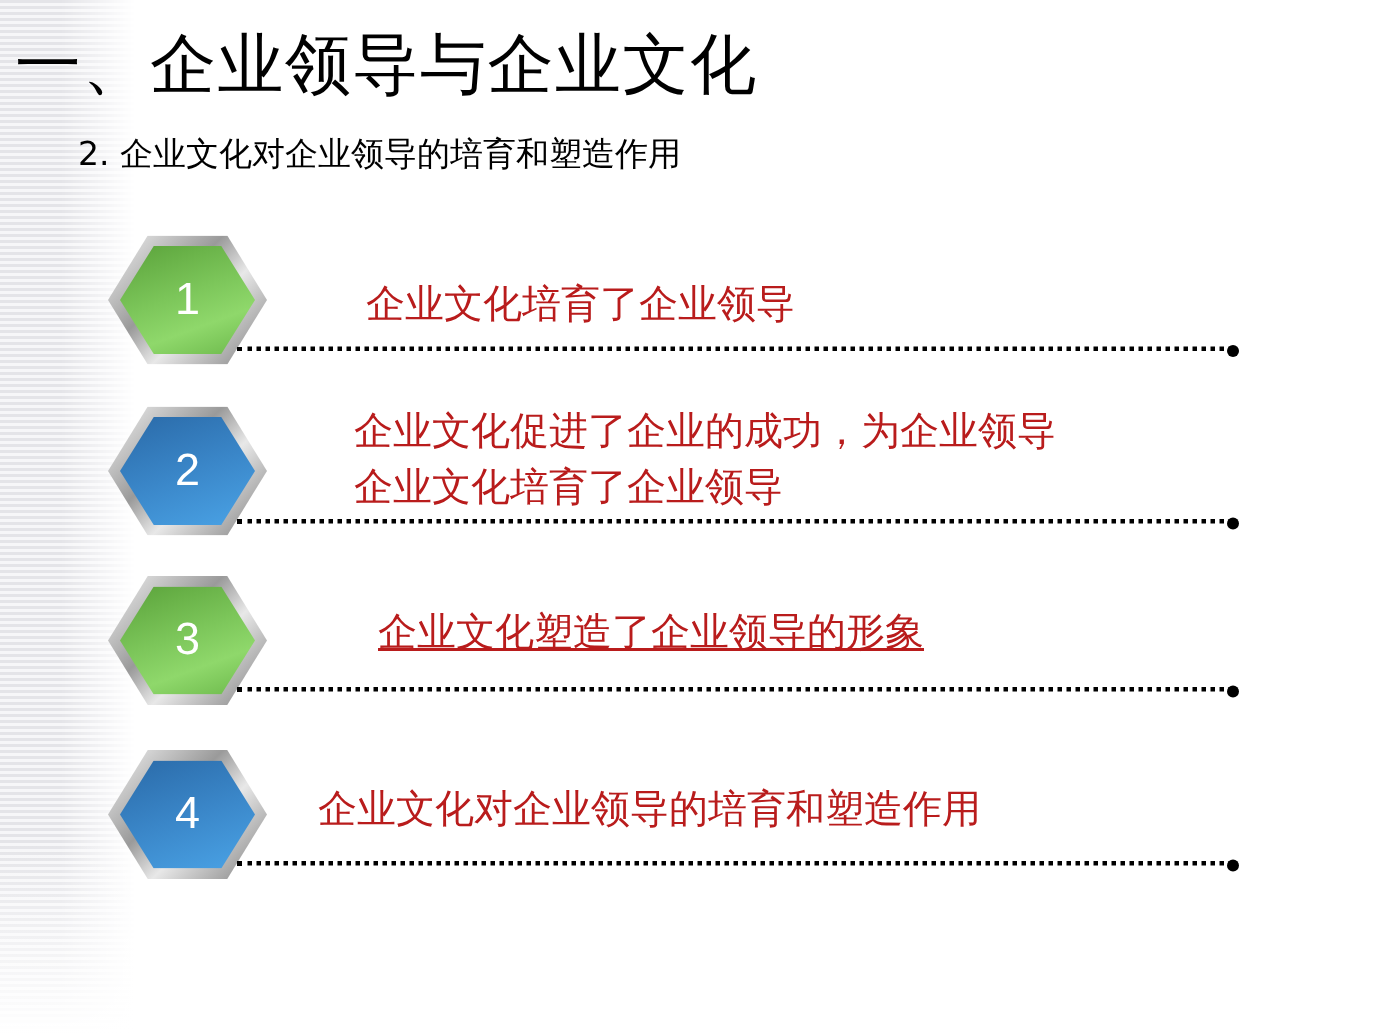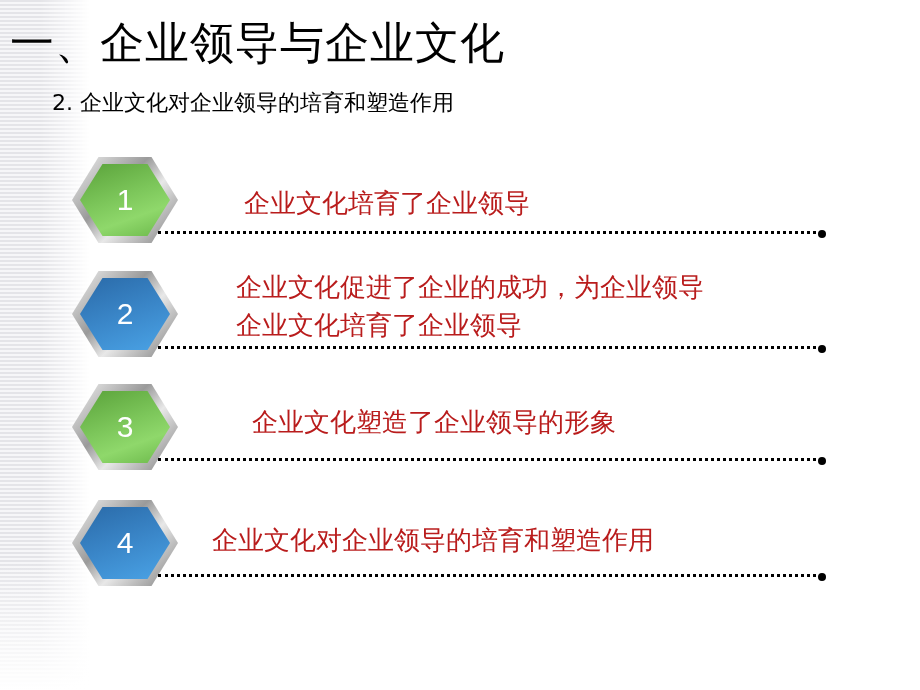--- a/index.html
+++ b/index.html
@@ -60,21 +60,21 @@
   <div class="label" style="left:164px; top:36px;">企业文化培育了企业领导</div>
   <div class="dots" style="top:75px;"></div>
   <div class="dot-end" style="right:6px; top:74px;"></div>
 </div>
 
 <div class="item" style="top:384px;">
   <div class="hex-wrap">
     <div class="hex-frame"></div>
     <div class="hex-inner green">3</div>
   </div>
-  <div class="label" style="left:180px; top:20px;">企业文化塑造了企业领导的形象</div>
+  <div class="label" style="left:180px; top:20px;text-decoration:underline;">企业文化塑造了企业领导的形象</div>
   <div class="dots" style="top:74px;"></div>
   <div class="dot-end" style="right:6px; top:73px;"></div>
 </div>
 
 <div class="item" style="top:500px;">
   <div class="hex-wrap">
     <div class="hex-frame"></div>
     <div class="hex-inner blue">4</div>
   </div>
   <div class="label" style="left:140px; top:22px;">企业文化对企业领导的培育和塑造作用</div>

